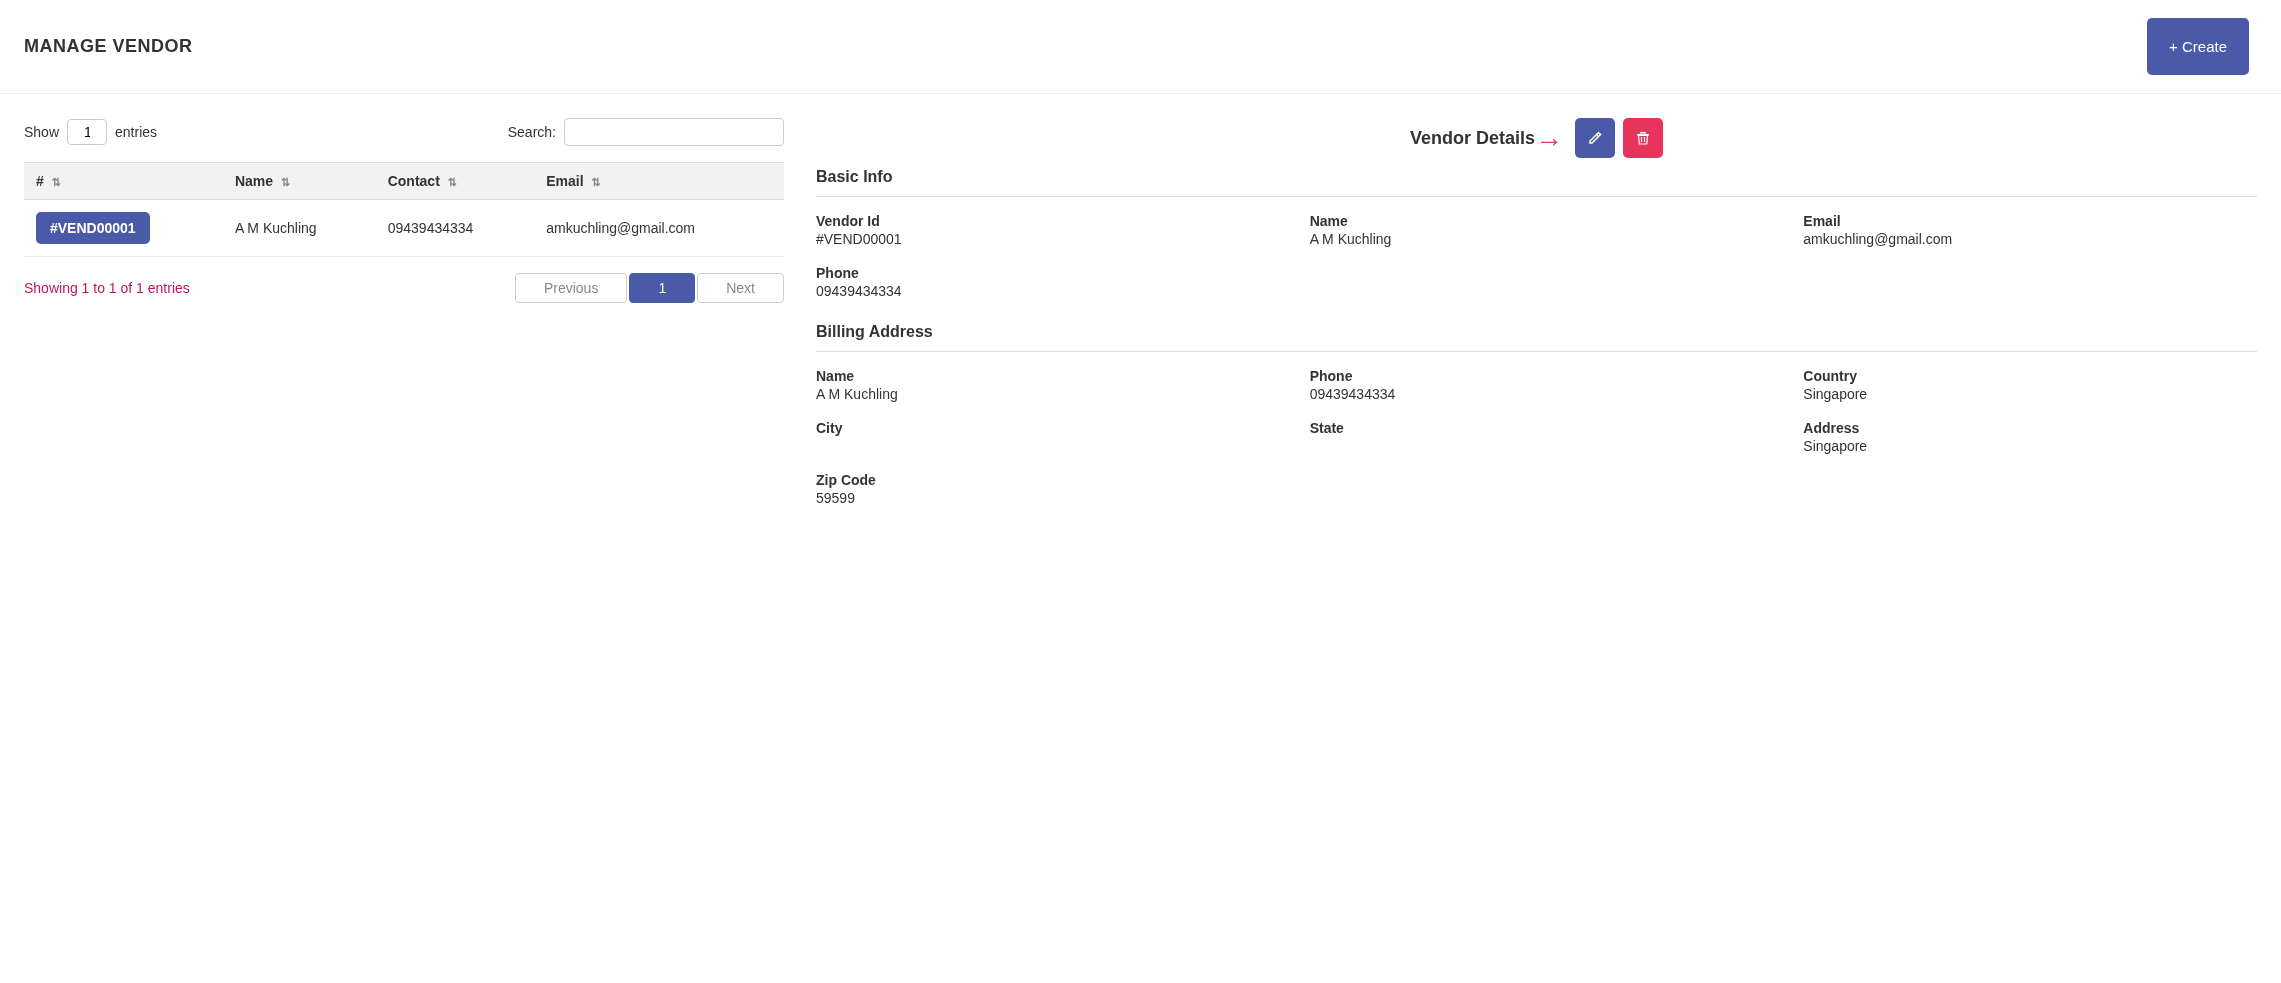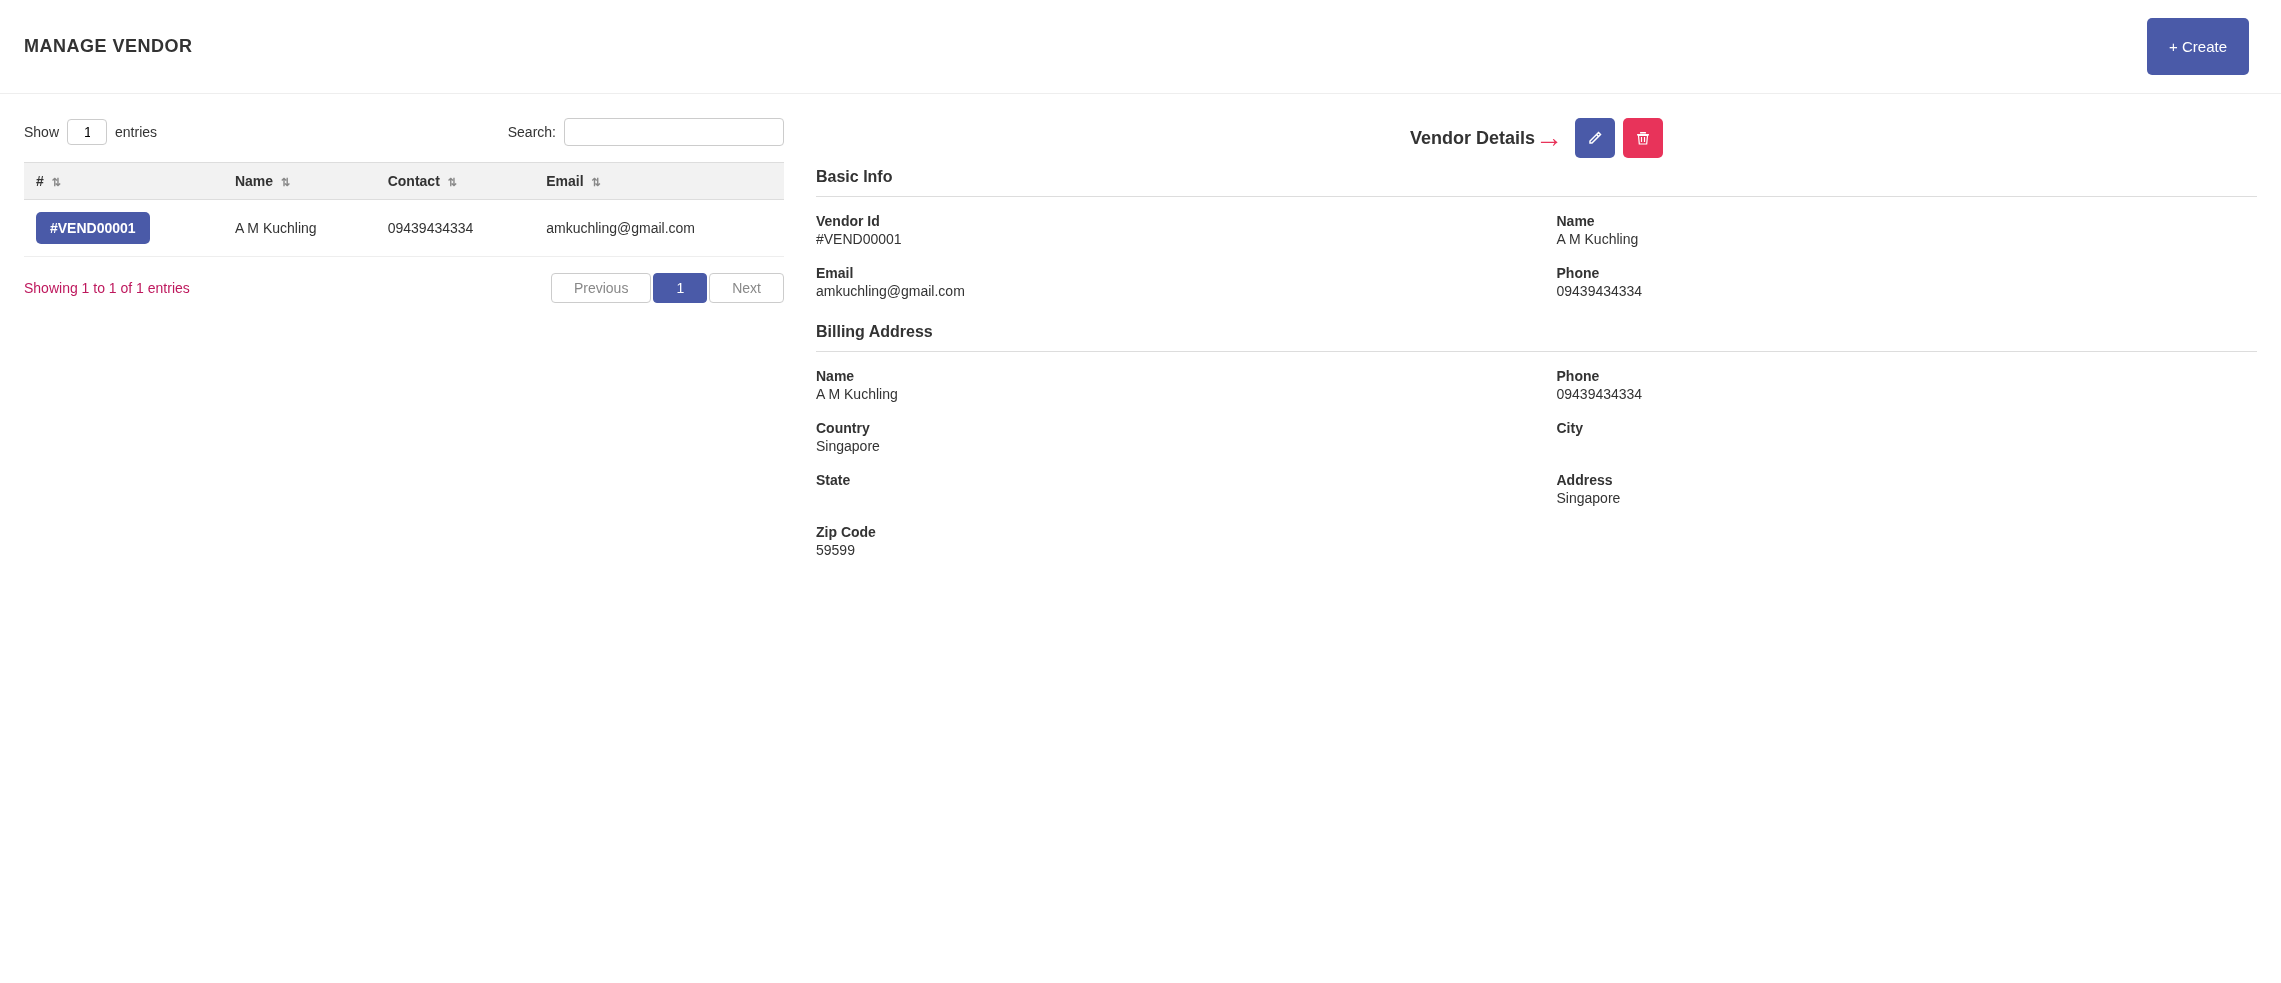--- a/index.html
+++ b/index.html
@@ -141,21 +141,21 @@
       color: #be185d;
     }
 
     .pagination {
       display: flex;
       align-items: center;
       gap: 2px;
     }
 
     .pagination-btn {
-      padding: 6px 22px;
+      padding: 6px 28px;
       border: 1px solid #ccc;
       background: #fff;
       color: #888;
       border-radius: 4px;
       cursor: pointer;
       font-size: 14px;
     }
 
     .pagination-btn.active {
       background: #4a5aa8;
@@ -232,21 +232,21 @@
     }
 
     .detail-divider {
       border: none;
       border-top: 1px solid #ddd;
       margin-bottom: 16px;
     }
 
     .detail-grid {
       display: grid;
-      grid-template-columns: 1fr 1fr;
+      grid-template-columns: 1fr 1fr 1fr;
       gap: 18px 40px;
       margin-bottom: 8px;
     }
 
     .detail-field-label {
       font-weight: 700;
       font-size: 14px;
       margin-bottom: 2px;
     }
 

